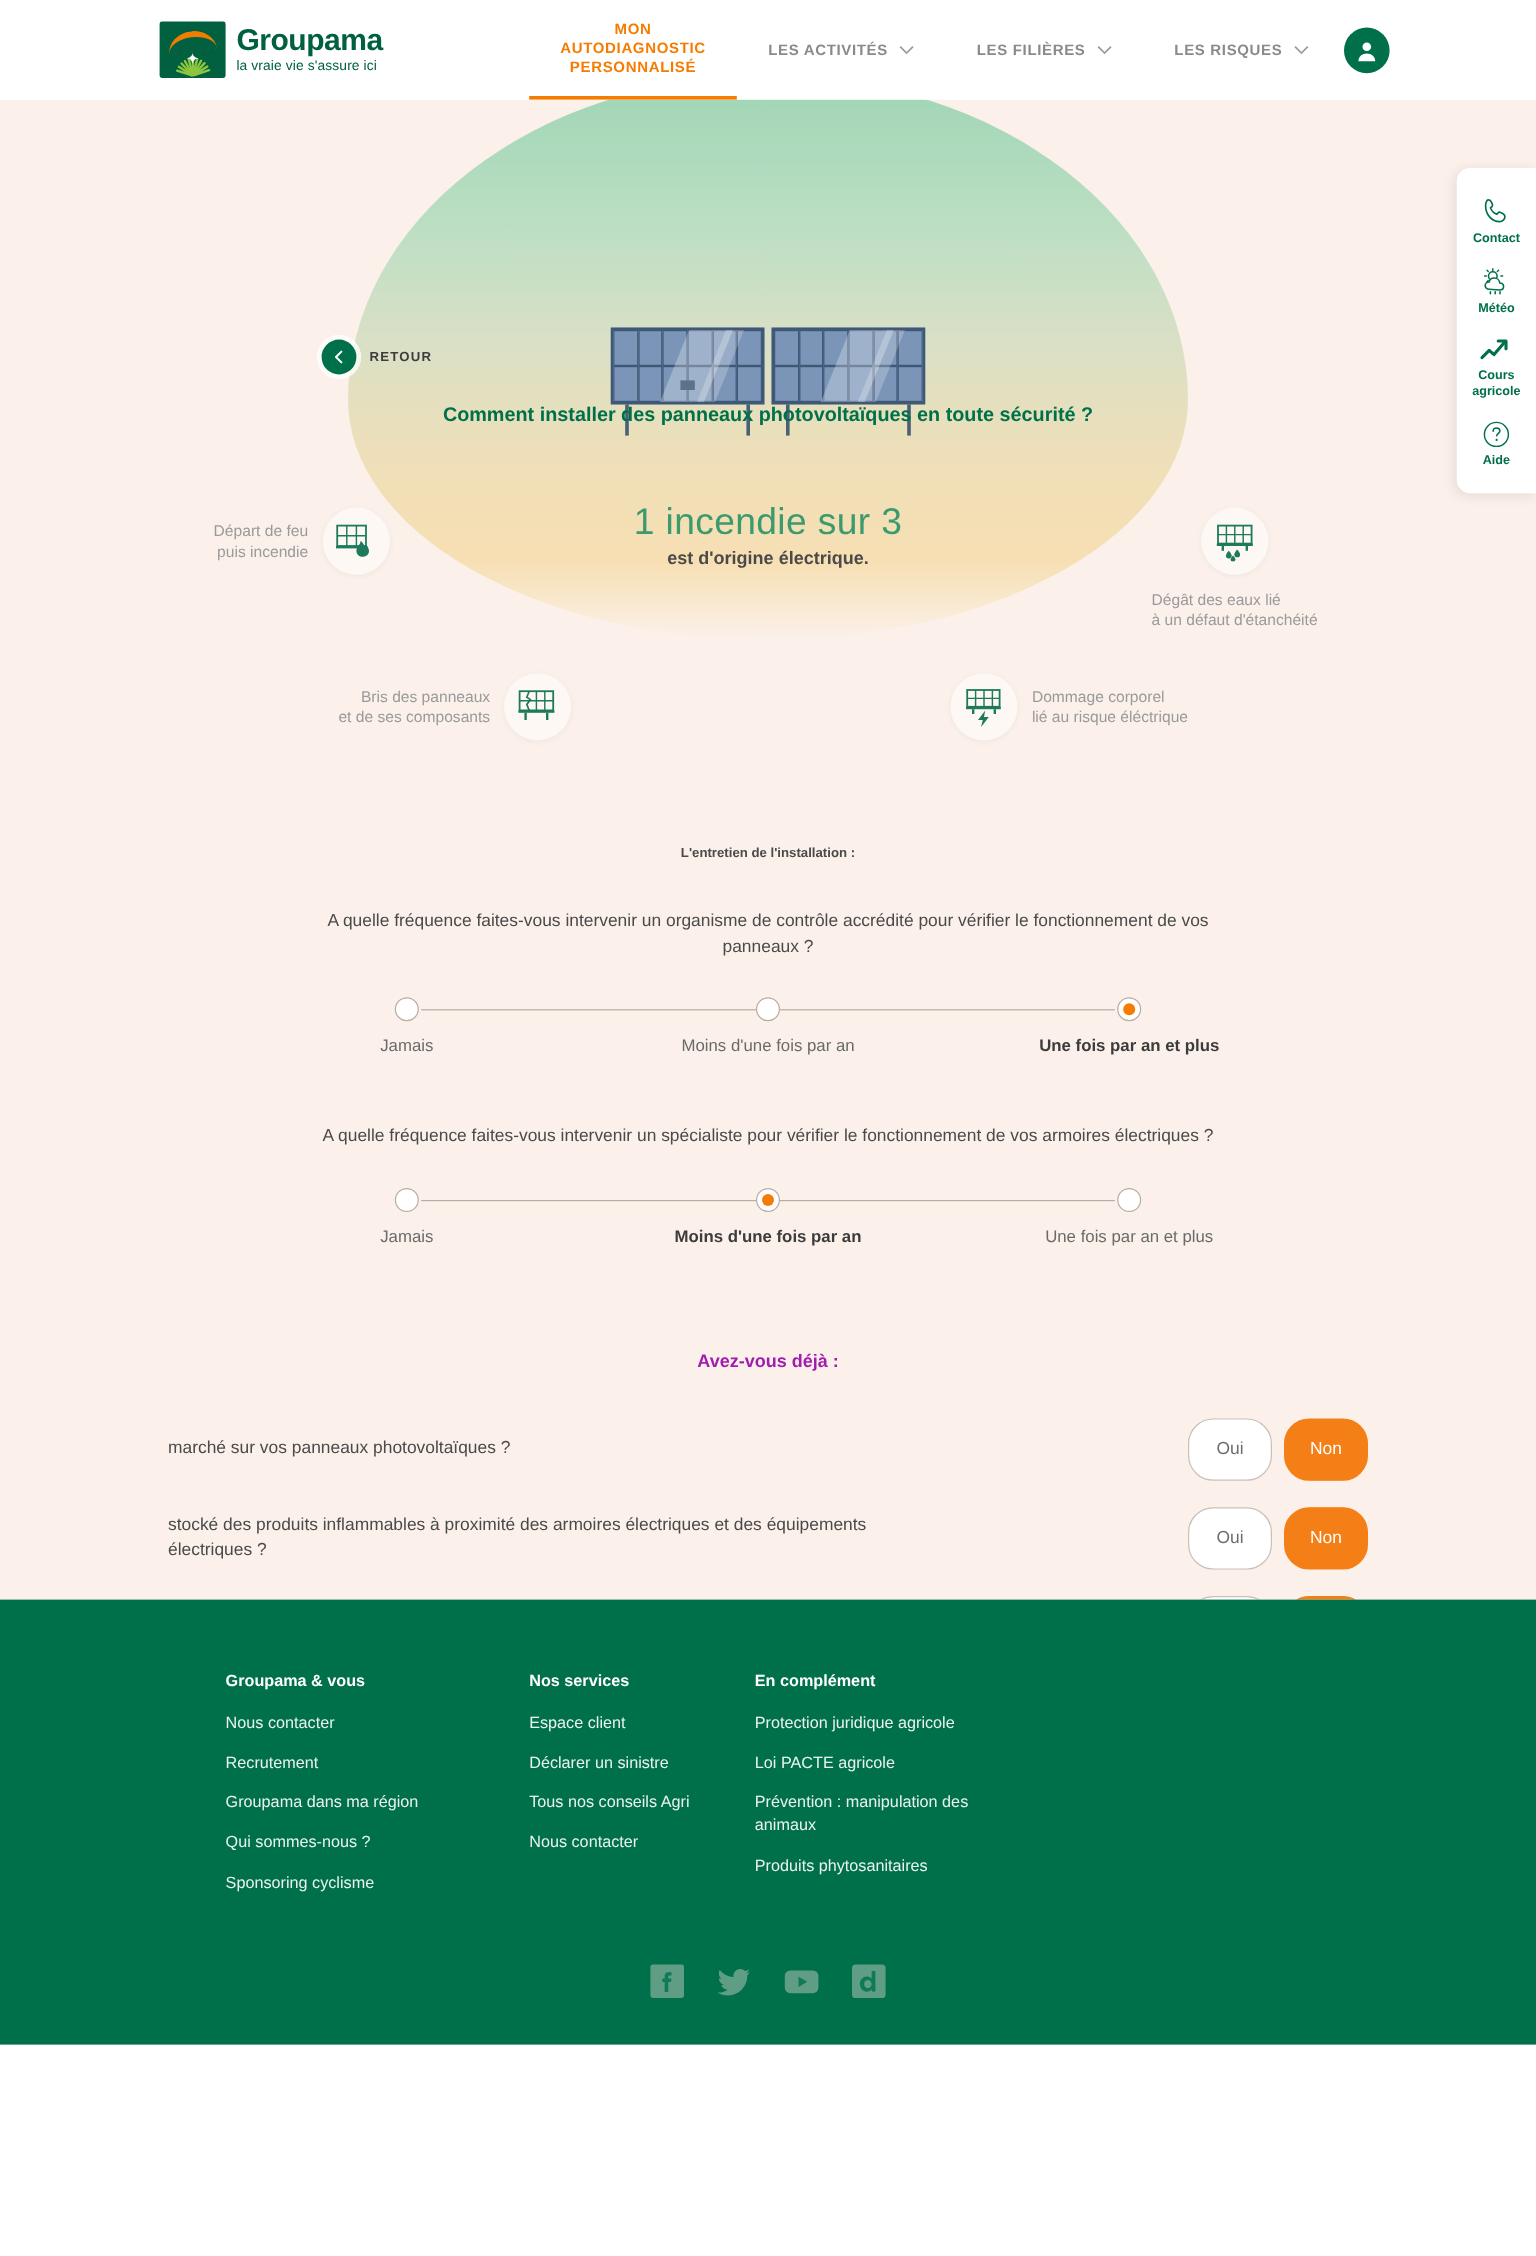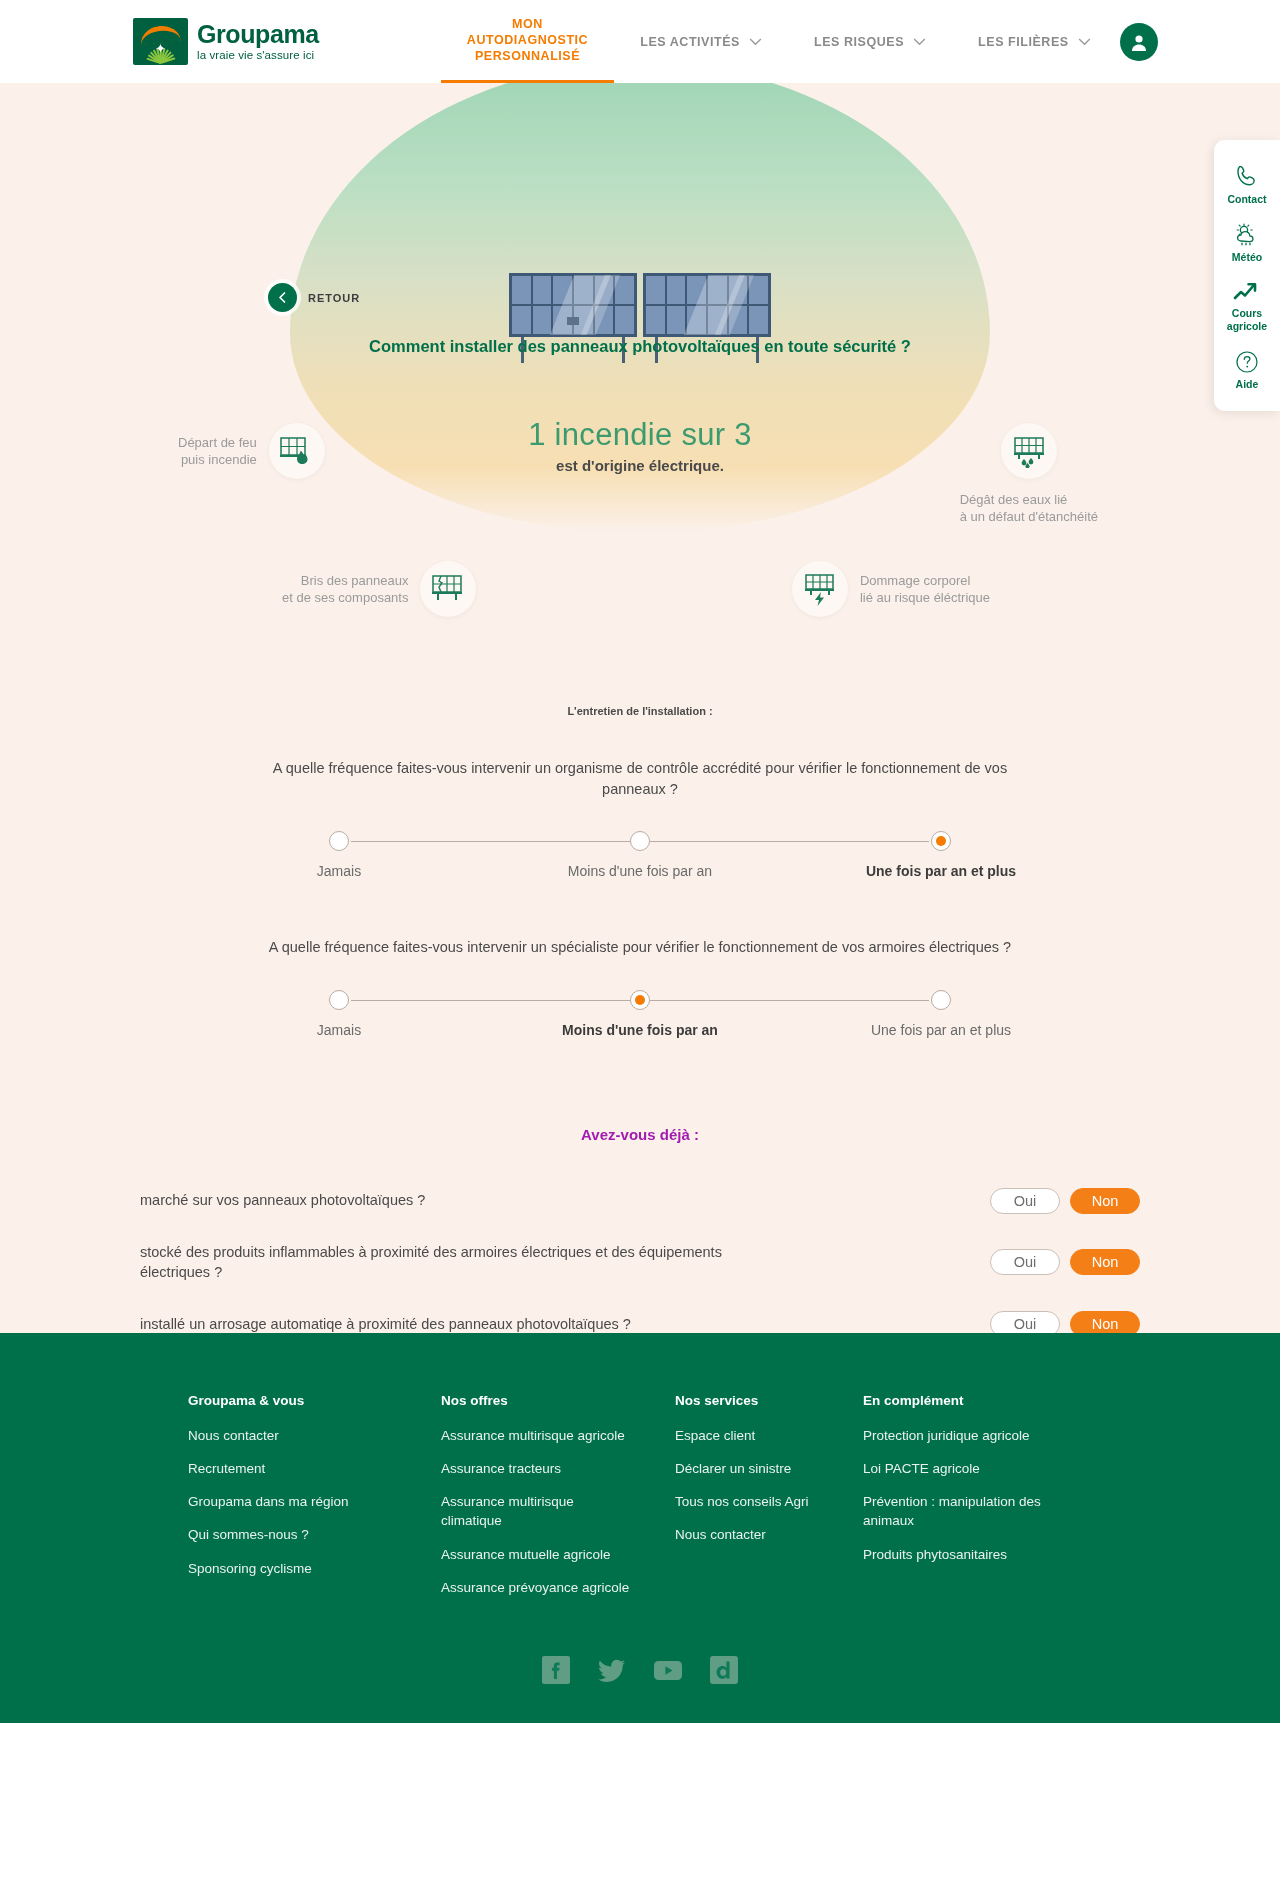--- a/index.html
+++ b/index.html
@@ -168,21 +168,21 @@
     text-align:center;font-size:15px;font-weight:bold;color:#a21caf;
     margin:88px 0 28px;
   }
   .yn-row{
     display:flex;align-items:center;justify-content:space-between;
     width:1000px;margin:0 auto;padding:11px 0;min-height:60px;gap:34px;
   }
   .yn-q{font-size:14.5px;color:#4a4a4a;line-height:1.42;max-width:640px;}
   .yn-btns{display:flex;gap:10px;flex:none;}
   .pill{
-    width:70px;height:26px;border-radius:21px;display:flex;align-items:center;justify-content:center;
+    width:70px;height:52px;border-radius:21px;display:flex;align-items:center;justify-content:center;
     font-size:14.5px;cursor:pointer;
   }
   .pill.no-sel{background:#fff;border:1px solid #c9c0b8;color:#6d6d6d;}
   .pill.sel{background:var(--orange-bright);border:1px solid var(--orange-bright);color:#fff;}
 
   
   .rail{
     position:fixed;right:0;top:140px;width:66px;background:#fff;
     border-radius:11px 0 0 11px;box-shadow:-2px 2px 11px rgba(0,0,0,.09);
     padding:14px 0 12px;z-index:60;
@@ -244,27 +244,27 @@
 AUTODIAGNOSTIC
 PERSONNALISÉ</span>
       </div>
       <div class="nav-item">
         <span>LES ACTIVITÉS</span>
         <svg class="chev" viewBox="0 0 14 9">
             <path d="M1 1l6 6 6-6" stroke="#9b9b9b" stroke-width="1.6" fill="none"></path>
           </svg>
       </div>
       <div class="nav-item">
-        <span>LES RISQUES</span>
+        <span>LES FILIÈRES</span>
         <svg class="chev" viewBox="0 0 14 9">
             <path d="M1 1l6 6 6-6" stroke="#9b9b9b" stroke-width="1.6" fill="none"></path>
           </svg>
       </div>
       <div class="nav-item">
-        <span>LES FILIÈRES</span>
+        <span>LES RISQUES</span>
         <svg class="chev" viewBox="0 0 14 9">
             <path d="M1 1l6 6 6-6" stroke="#9b9b9b" stroke-width="1.6" fill="none"></path>
           </svg>
       </div>
     </div>
 
     <div class="avatar">
       <svg width="22" height="22" viewBox="0 0 22 22">
         <circle cx="11" cy="8" r="3.6" fill="#fff"></circle>
         <path d="M4 20c0-4 3.2-6.4 7-6.4S18 16 18 20z" fill="#fff"></path>
@@ -510,28 +510,20 @@
   <div class="footer">
     <div class="fcols">
       <div class="fcol c1">
         <h4>Groupama &amp; vous</h4>
         <a>Nous contacter</a>
         <a>Recrutement</a>
         <a>Groupama dans ma région</a>
         <a>Qui sommes-nous ?</a>
         <a>Sponsoring cyclisme</a>
       </div>
-      <div class="fcol c2">
-        <h4>Nos offres</h4>
-        <a>Assurance multirisque agricole</a>
-        <a>Assurance tracteurs</a>
-        <a>Assurance multirisque climatique</a>
-        <a>Assurance mutuelle agricole</a>
-        <a>Assurance prévoyance agricole</a>
-      </div>
       <div class="fcol c3">
         <h4>Nos services</h4>
         <a>Espace client</a>
         <a>Déclarer un sinistre</a>
         <a>Tous nos conseils Agri</a>
         <a>Nous contacter</a>
       </div>
       <div class="fcol">
         <h4>En complément</h4>
         <a>Protection juridique agricole</a>

